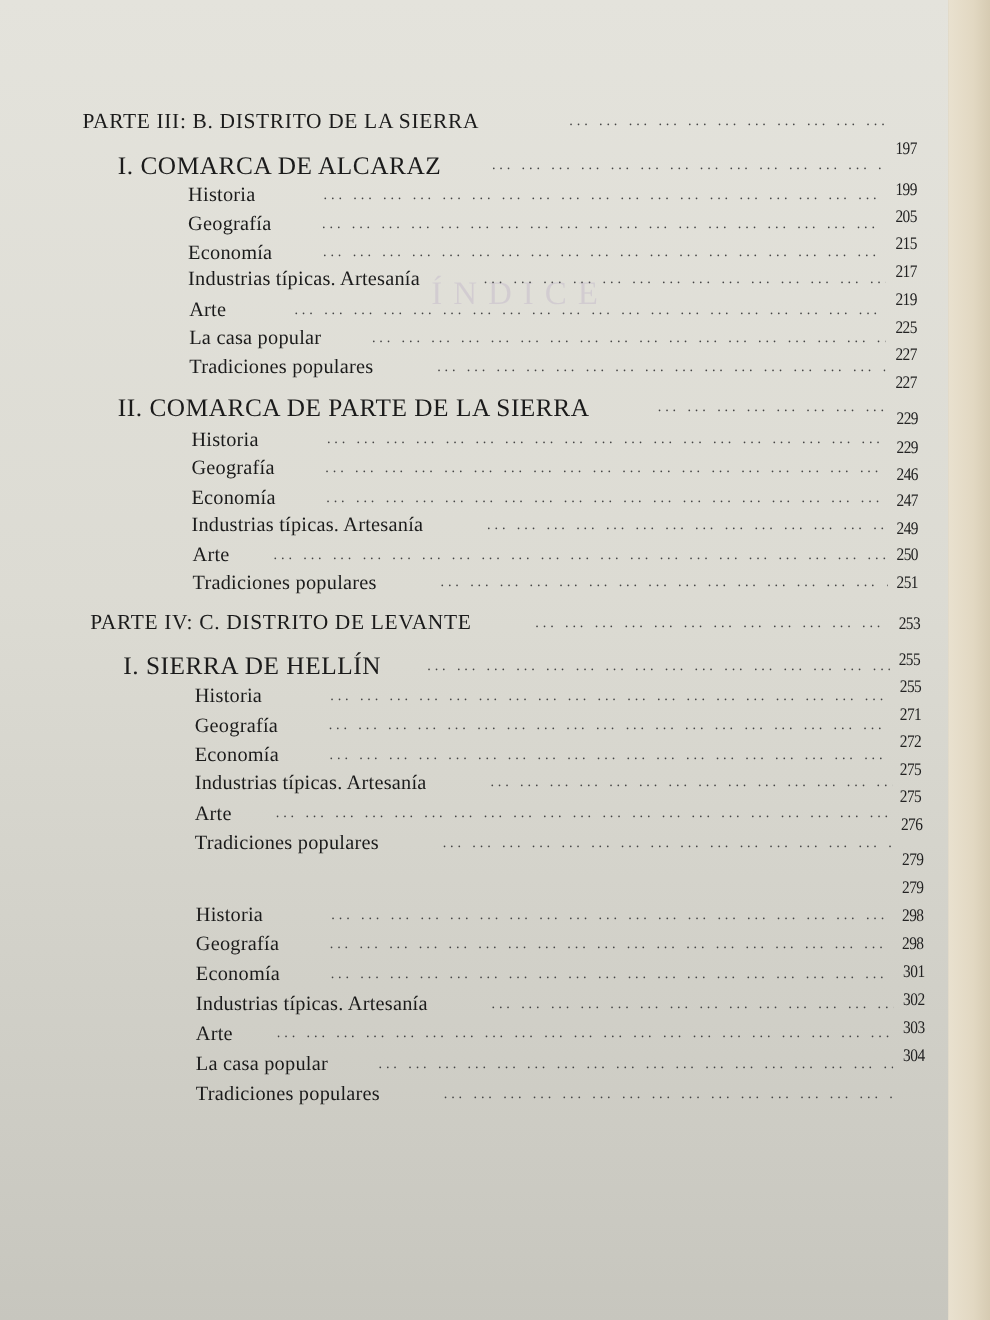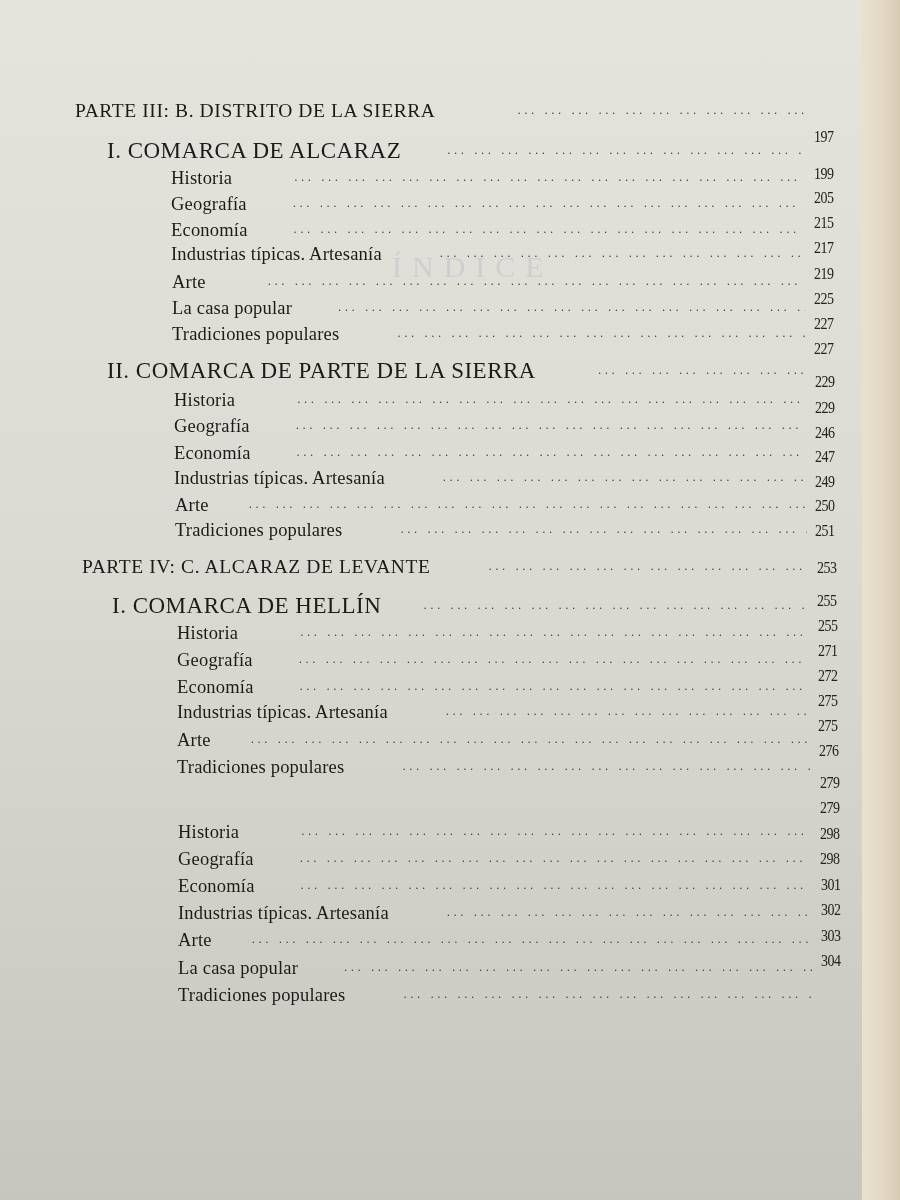--- a/index.html
+++ b/index.html
@@ -199,27 +199,27 @@
   </div>
   <span class="pnum" style="left:815px; top:498px;">250</span>
 
   <div class="row" style="left:175px; top:517px; width:632px;">
     <span class="label">Tradiciones populares</span>
     <span class="leader" style="margin-left:26px;"></span>
   </div>
   <span class="pnum" style="left:815px; top:523px;">251</span>
 
   <div class="row" style="left:82px; top:554px; width:727px;">
-    <span class="part-label">PARTE IV:  C. ALCARAZ DE LEVANTE</span>
+    <span class="part-label">PARTE IV:  C. DISTRITO DE LEVANTE</span>
     <span class="leader" style="margin-left:26px;"></span>
   </div>
   <span class="pnum" style="left:817px; top:560px;">253</span>
 
   <div class="row" style="left:112px; top:593px; width:697px;">
-    <span class="comarca-label">I. COMARCA DE HELLÍN</span>
+    <span class="comarca-label">I. SIERRA DE HELLÍN</span>
     <span class="leader" style="margin-left:10px;"></span>
   </div>
   <span class="pnum" style="left:817px; top:593px;">255</span>
 
   <div class="row" style="left:177px; top:620px; width:634px;">
     <span class="label">Historia</span>
     <span class="leader" style="margin-left:30px;"></span>
   </div>
   <span class="pnum" style="left:818px; top:618px;">255</span>
 

